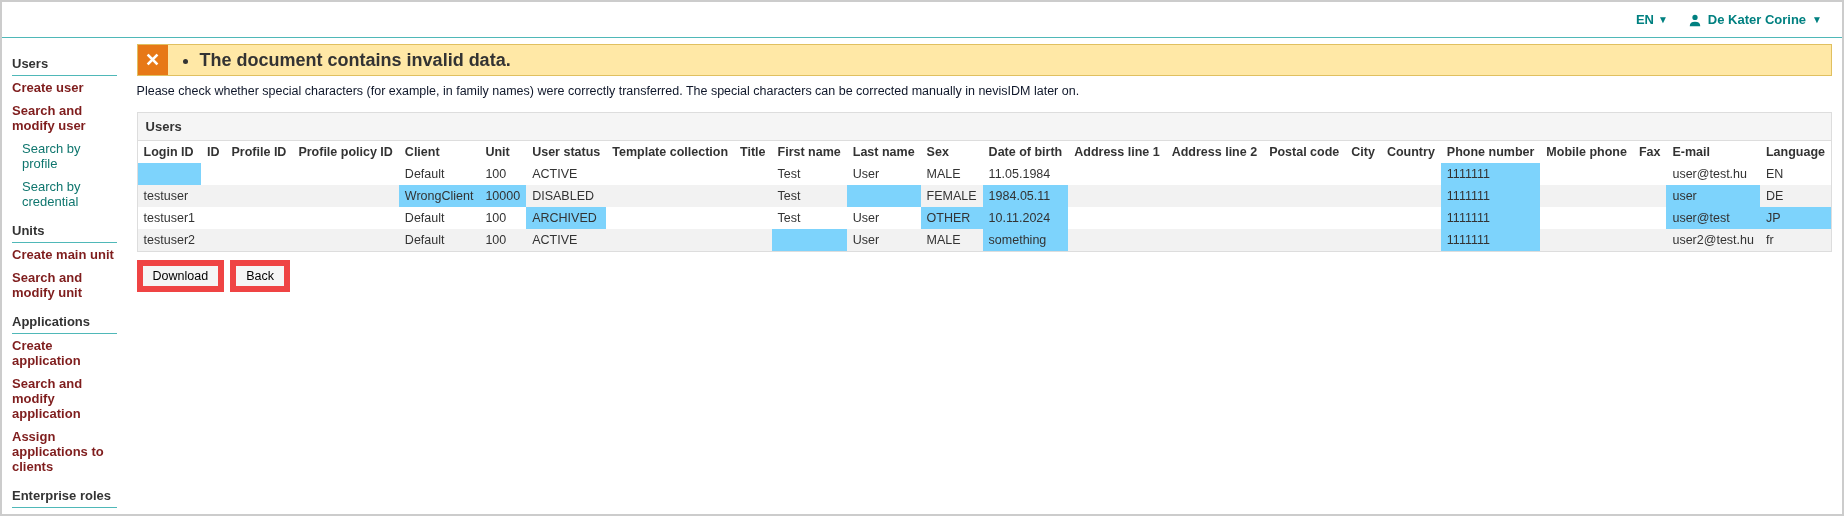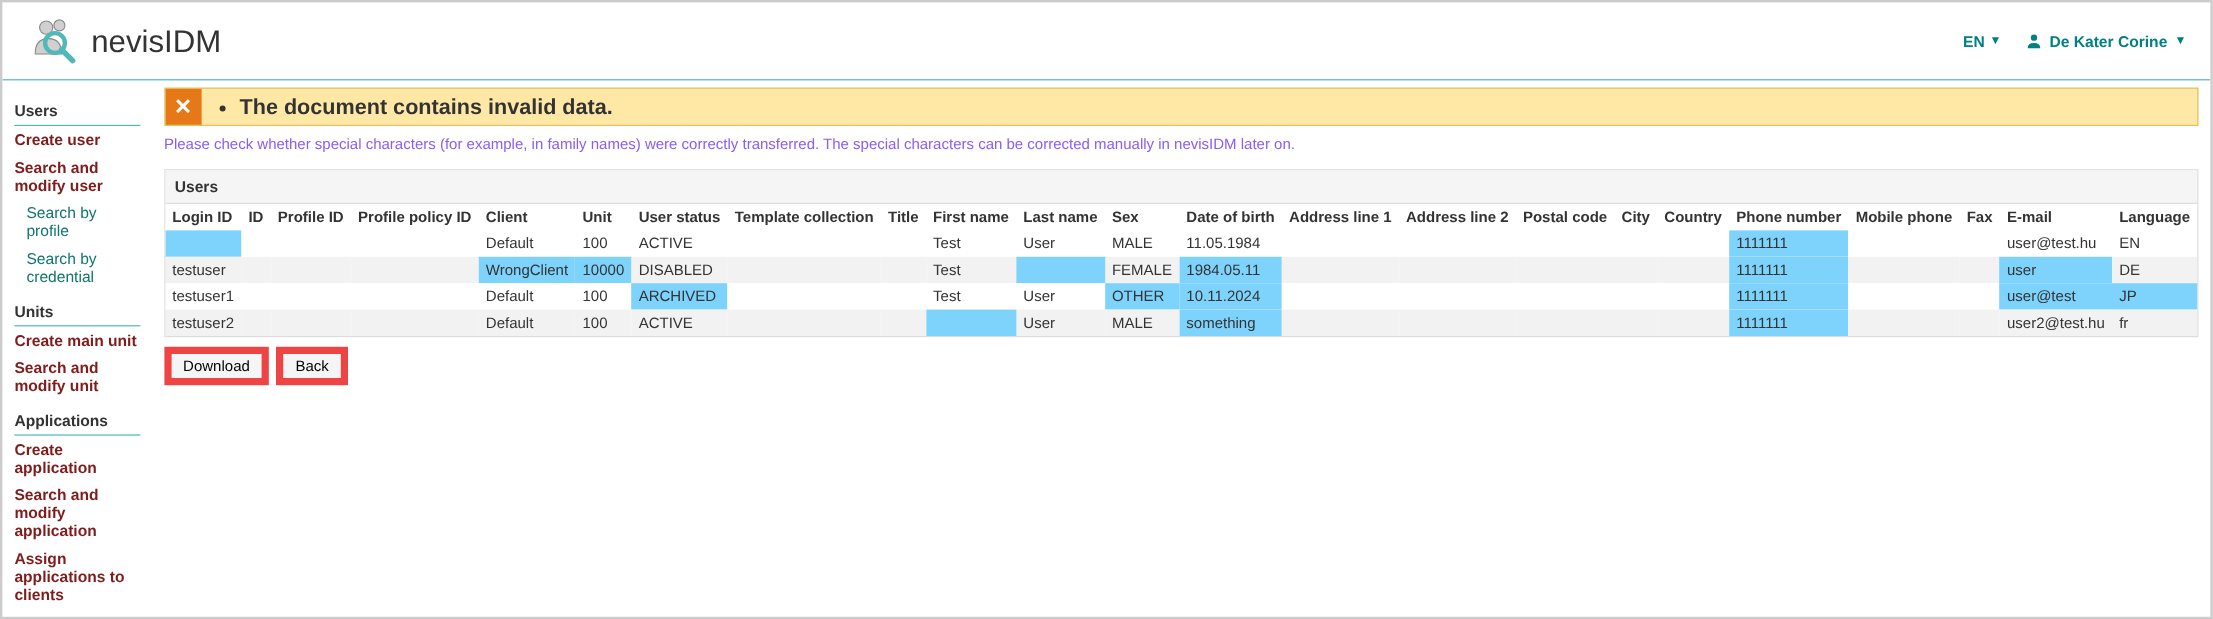--- a/index.html
+++ b/index.html
@@ -16,47 +16,37 @@
 .sidebar { width: 180px; padding: 8px 10px; }
 .side-heading { font-weight: bold; border-bottom: 1px solid #4fb8b8; padding: 4px 0; margin-top: 6px; }
 .side-link { padding: 4px 0; cursor: pointer; color: #7f1d1d; font-weight: bold; }
 .side-sublink { padding: 4px 0 4px 10px; cursor: pointer; color: #0f766e; }
 .main { flex: 1; padding: 0 10px 10px 10px; }
 .alert { background: #ffe8a6; border: 1px solid #e0c060; display: flex; align-items: center; margin: 6px 0 8px 0; }
 .alert-icon { width: 30px; height: 30px; background: #e77817; color: #fff; display: flex; align-items: center; justify-content: center; font-size: 18px; font-weight: bold; margin-right: 16px; }
 .alert-text { font-weight: bold; font-size: 18px; }
 .alert ul { list-style: disc; margin-left: 16px; }
 h1 { font-size: 22px; font-weight: 400; color: #333; margin-bottom: 10px; }
-.help-text { font-size: 12.5px; color: #8b5cf6; margin-bottom: 14px; }
+.help-text { font-size: 12.5px; color: #0f172a; margin-bottom: 14px; }
 .table-wrap { border: 1px solid #ddd; }
 .table-title { font-weight: bold; padding: 6px 8px; background: #f5f5f5; border-bottom: 1px solid #ddd; }
 table { width: 100%; border-collapse: collapse; font-size: 12.5px; }
 th { text-align: left; font-weight: bold; padding: 4px 6px; background: #fff; white-space: nowrap; }
 td { padding: 4px 6px; white-space: nowrap; height: 22px; }
 tbody tr:nth-child(even) { background: #f2f2f2; }
 tbody tr:nth-child(odd) { background: #fff; }
 .err { background: #7dd3fc; }
 .buttons { margin-top: 8px; display: flex; gap: 6px; }
 button { font-family: inherit; font-size: 12.5px; padding: 3px 10px; border: 6px solid #ef4444; background: #f5f5f5; cursor: pointer; }
 .person-icon { width: 14px; height: 14px; fill: #008080; }
 </style>
 </head>
 <body>
 
 <div class="topbar">
-  <div class="logo-area">
-    <svg class="logo-svg" viewBox="0 0 48 48">
-      <circle cx="18" cy="12" r="6" fill="#d0d0d0" stroke="#888"></circle>
-      <circle cx="30" cy="10" r="5" fill="#d0d0d0" stroke="#888"></circle>
-      <path d="M8 36 Q8 22 20 22 Q32 22 32 36 Z" fill="#d0d0d0" stroke="#888"></path>
-      <circle cx="26" cy="26" r="9" fill="none" stroke="#4fb8b8" stroke-width="4"></circle>
-      <line x1="32" y1="32" x2="42" y2="42" stroke="#4fb8b8" stroke-width="5" stroke-linecap="round"></line>
-    </svg>
-    <span class="brand">nevisIDM</span>
-  </div>
   <div class="topbar-right">
     <div class="lang-select">
       <span>EN</span>
       <span class="caret">▼</span>
     </div>
     <div class="user-info">
       <svg class="person-icon" viewBox="0 0 16 16">
           <circle cx="8" cy="5" r="3"></circle>
           <path d="M2 15 Q2 10 8 10 Q14 10 14 15 Z"></path>
         </svg>

